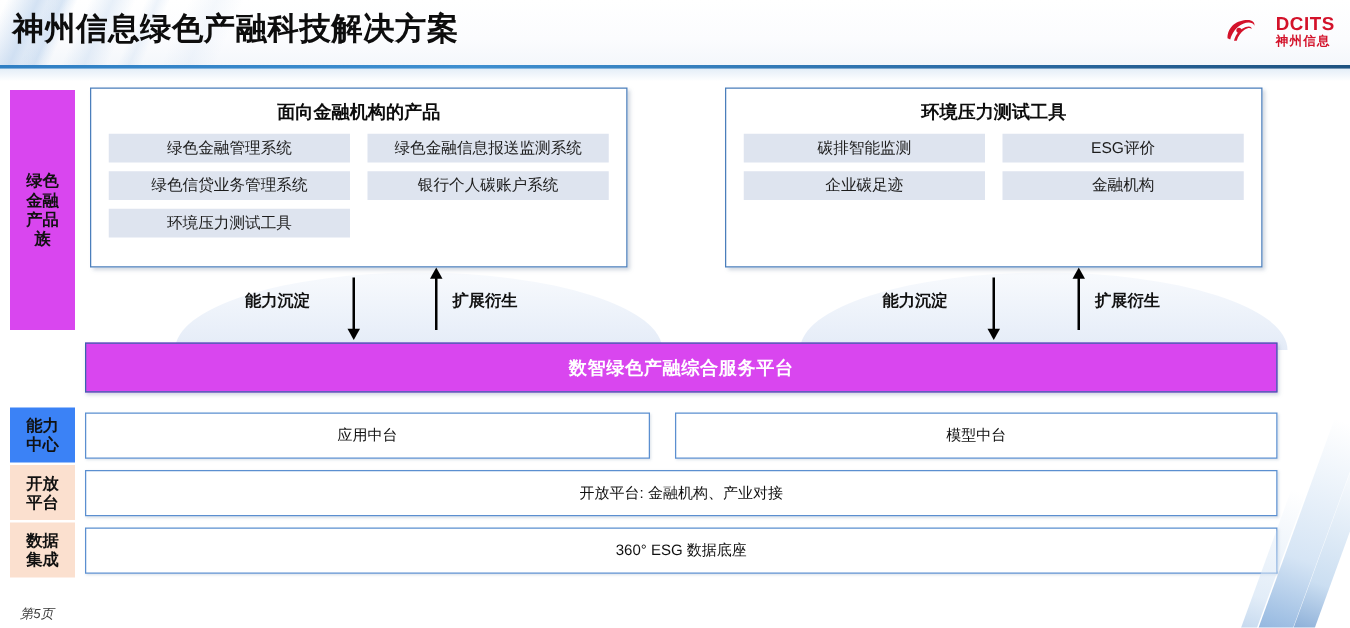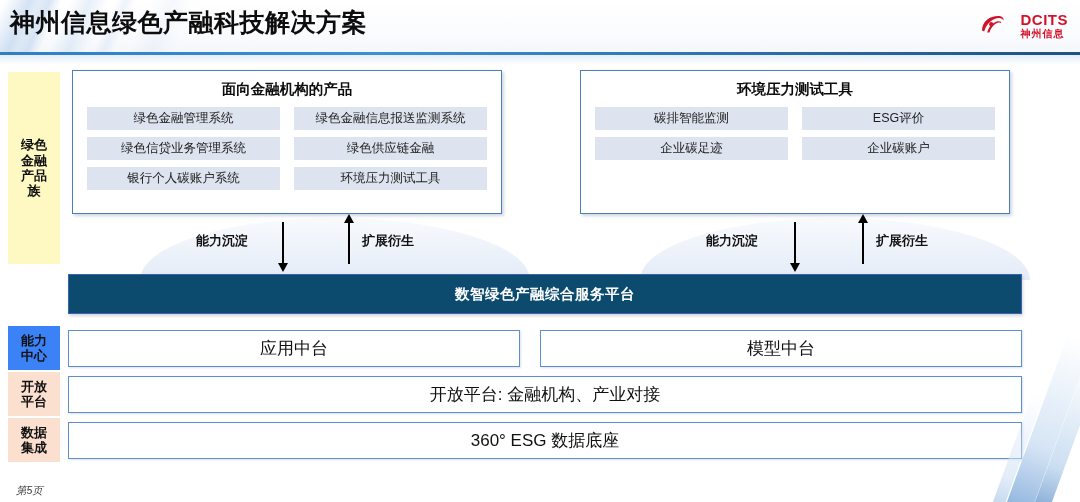--- a/index.html
+++ b/index.html
@@ -65,27 +65,27 @@
   .dome{position:absolute;border-radius:50% 50% 0 0 / 100% 100% 0 0;
     background:linear-gradient(180deg,rgba(226,235,248,.25) 0%,rgba(223,232,246,.85) 100%);}
   .flowlabel{position:absolute;font-size:13px;font-weight:bold;color:#111;white-space:nowrap;}
   .arrow{position:absolute;width:2px;background:#000;}
   .arrow:after{content:"";position:absolute;left:-4px;border-left:5px solid transparent;
     border-right:5px solid transparent;}
   .arrow.down:after{bottom:-8px;border-top:9px solid #000;}
   .arrow.up:after{top:-8px;border-bottom:9px solid #000;}
 
   
-  .platform{position:absolute;background:#0c4a6e;border:1px solid #3a63ad;
+  .platform{position:absolute;background:#d946ef;border:1px solid #3a63ad;
     display:flex;align-items:center;justify-content:center;
     color:#fff;font-weight:bold;font-size:14.5px;letter-spacing:.5px;
     box-shadow:1px 2px 3px rgba(120,140,165,.35);}
   .rowbox{position:absolute;background:#fff;border:1.5px solid #5b8fd0;
     display:flex;align-items:center;justify-content:center;
-    font-size:17px;color:#111;box-shadow:1px 1px 2px rgba(140,160,185,.3);}
+    font-size:12px;color:#111;box-shadow:1px 1px 2px rgba(140,160,185,.3);}
 
   .footer{position:absolute;left:0;bottom:4px;width:1080px;
     font-size:10.5px;font-style:italic;color:#3a3a3a;padding-left:16px;}
 </style>
 </head>
 <body>
 
 <div id="slide">
 
   <div class="header">
@@ -108,21 +108,21 @@
       <div class="logo-text">
         <span class="logo-en">DCITS</span>
         <span class="logo-cn">神州信息</span>
       </div>
     </div>
   </div>
   <div class="hdr-rule"></div>
   <div class="hdr-rule-glow"></div>
 
   <div id="sidebar-host">
-      <div class="side side-blue" style="top: 72px; height: 192px; width: 52px; background: #fef9c3;">
+      <div class="side side-blue" style="top: 72px; height: 192px; width: 52px; background: #d946ef;">
         <span>绿色<br>金融<br>产品<br>族</span>
       </div>
       <div class="side side-orange" style="top: 326px; height: 44px; width: 52px; background: #3b82f6;">
         <span>能力<br>中心</span>
       </div>
       <div class="side side-orange" style="top: 372px; height: 44px; width: 52px; background: rgb(251, 224, 207);">
         <span>开放<br>平台</span>
       </div>
       <div class="side side-orange" style="top: 418px; height: 44px; width: 52px; background: rgb(251, 224, 207);">
         <span>数据<br>集成</span>
@@ -131,33 +131,32 @@
 
   <div class="dome" style="left:140px;top:218px;width:390px;height:62px;"></div>
   <div class="dome" style="left:640px;top:218px;width:390px;height:62px;"></div>
 
   <div class="panel" style="left:72px;top:70px;width:428px;height:142px;">
     <div class="panel-title">面向金融机构的产品</div>
     <div class="tile-grid">
       <div class="tile">绿色金融管理系统</div>
       <div class="tile">绿色金融信息报送监测系统</div>
       <div class="tile">绿色信贷业务管理系统</div>
-      <div class="tile">绿色供应链金融</div>
       <div class="tile">银行个人碳账户系统</div>
       <div class="tile">环境压力测试工具</div>
     </div>
   </div>
 
   <div class="panel" style="left:580px;top:70px;width:428px;height:142px;">
     <div class="panel-title">环境压力测试工具</div>
     <div class="tile-grid">
       <div class="tile">碳排智能监测</div>
       <div class="tile">ESG评价</div>
       <div class="tile">企业碳足迹</div>
-      <div class="tile">企业碳账户</div>
+      <div class="tile">金融机构</div>
     </div>
   </div>
 
   <div class="flowlabel" style="left:196px;top:232px;">能力沉淀</div>
   <div class="arrow down" style="left:282px;top:222px;height:42px;"></div>
   <div class="arrow up" style="left:348px;top:222px;height:42px;"></div>
   <div class="flowlabel" style="left:362px;top:232px;">扩展衍生</div>
 
   <div class="flowlabel" style="left:706px;top:232px;">能力沉淀</div>
   <div class="arrow down" style="left:794px;top:222px;height:42px;"></div>

